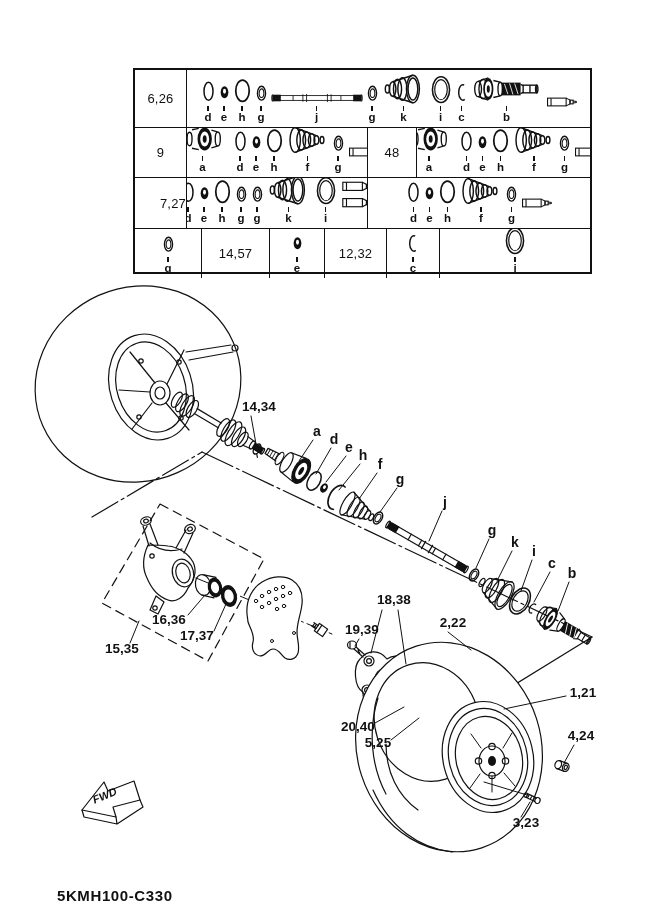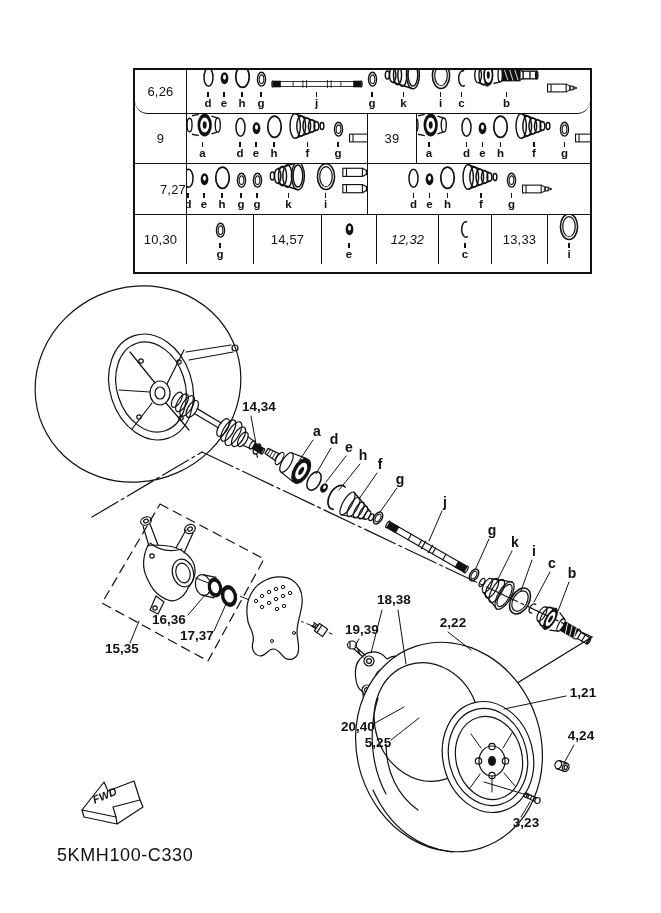--- a/index.html
+++ b/index.html
@@ -13,21 +13,21 @@
   .prow:last-child{border-bottom:none;}
   .pcell{border-right:1.6px solid #111;box-sizing:border-box;display:flex;align-items:center;justify-content:center;overflow:hidden;}
   .pcell:last-child{border-right:none;}
   .refcell{font-size:13px;letter-spacing:.2px;}
   .partscell{display:flex;align-items:flex-end;justify-content:center;gap:3px;padding:3px 3px 4px;}
   .pitem{display:flex;flex-direction:column;align-items:center;justify-content:flex-end;}
   .pitem .stem{width:1.3px;height:5px;background:#111;margin:0 0 1px;}
   .pitem .plet{font-size:11.5px;font-weight:700;line-height:1;}
   .pitem.noletter{margin-bottom:14px;}
   
-  #partcode{position:absolute;left:57px;top:845px;font-size:18px;font-weight:400;letter-spacing:.6px;z-index:5;}
+  #partcode{position:absolute;left:57px;top:887px;font-size:15px;font-weight:700;letter-spacing:.6px;z-index:5;}
   svg text{font-family:"Liberation Sans","DejaVu Sans",sans-serif;}
   .callout{font-size:13.5px;font-weight:600;fill:#111;}
   .letterlab{font-size:14px;font-weight:700;fill:#111;}
 </style>
 </head>
 <body>
 
 <div id="stage">
 
   <svg id="art" width="661" height="913" viewBox="0 0 661 913" style="position:absolute;left:0;top:0;" stroke="#111" fill="none" stroke-width="1.2" stroke-linecap="round" stroke-linejoin="round">
@@ -427,21 +427,21 @@
         <polyline points="442,511 429,541" fill="none"></polyline>
         <polyline points="489,539 476,568" fill="none"></polyline>
         <polyline points="512,551 497,581" fill="none"></polyline>
         <polyline points="532,560 521,591" fill="none"></polyline>
         <polyline points="550,572 534,602" fill="none"></polyline>
         <polyline points="569,582 558,611" fill="none"></polyline>
       </g>
   </svg>
 
   <div id="ptable">
-      <div class="prow" style="height: 44px; border-radius: 13px;">
+      <div class="prow" style="height: 58px;">
         <div class="pcell refcell" style="width: 52px;">
           <span>6,26</span>
         </div>
         <div class="pcell partscell" style="flex: 1 1 0%;">
           <div class="pitem">
             <svg width="15" height="28">
               <use href="#sym-ring-md" width="15" height="28"></use>
             </svg>
             <div class="stem"></div>
             <div class="plet">d</div>
@@ -563,21 +563,21 @@
             <div class="stem"></div>
             <div class="plet">g</div>
           </div>
           <div class="pitem noletter">
             <svg width="31" height="14">
               <use href="#sym-tube" width="31" height="14"></use>
             </svg>
           </div>
         </div>
         <div class="pcell refcell" style="width: 49px;">
-          <span>39</span>
+          <span>48</span>
         </div>
         <div class="pcell partscell" style="flex: 1 1 0%;">
           <div class="pitem">
             <svg width="54" height="34">
               <use href="#sym-joint-a" width="54" height="34"></use>
             </svg>
             <div class="stem"></div>
             <div class="plet">a</div>
           </div>
           <div class="pitem">
@@ -719,23 +719,20 @@
             <div class="plet">g</div>
           </div>
           <div class="pitem noletter">
             <svg width="31" height="14">
               <use href="#sym-tube" width="31" height="14"></use>
             </svg>
           </div>
         </div>
       </div>
       <div class="prow" style="height: 49px;">
-        <div class="pcell refcell" style="width: 52px;">
-          <span>10,30</span>
-        </div>
         <div class="pcell partscell" style="width: 67px;">
           <div class="pitem">
             <svg width="13" height="24">
               <use href="#sym-ring-sm" width="13" height="24"></use>
             </svg>
             <div class="stem"></div>
             <div class="plet">g</div>
           </div>
         </div>
         <div class="pcell refcell" style="width: 68px;">
@@ -743,35 +740,32 @@
         </div>
         <div class="pcell partscell" style="width: 55px;">
           <div class="pitem">
             <svg width="11" height="22">
               <use href="#sym-dot" width="11" height="22"></use>
             </svg>
             <div class="stem"></div>
             <div class="plet">e</div>
           </div>
         </div>
-        <div class="pcell refcell" style="width: 62px; font-style: italic;">
+        <div class="pcell refcell" style="width: 62px;">
           <span>12,32</span>
         </div>
         <div class="pcell partscell" style="width: 53px;">
           <div class="pitem">
             <svg width="12" height="24">
               <use href="#sym-clip-c" width="12" height="24"></use>
             </svg>
             <div class="stem"></div>
             <div class="plet">c</div>
           </div>
         </div>
-        <div class="pcell refcell" style="width: 56px;">
-          <span>13,33</span>
-        </div>
         <div class="pcell partscell" style="flex: 1 1 0%;">
           <div class="pitem">
             <svg width="24" height="31">
               <use href="#sym-ring-xl" width="24" height="31"></use>
             </svg>
             <div class="stem"></div>
             <div class="plet">i</div>
           </div>
         </div>
       </div>

